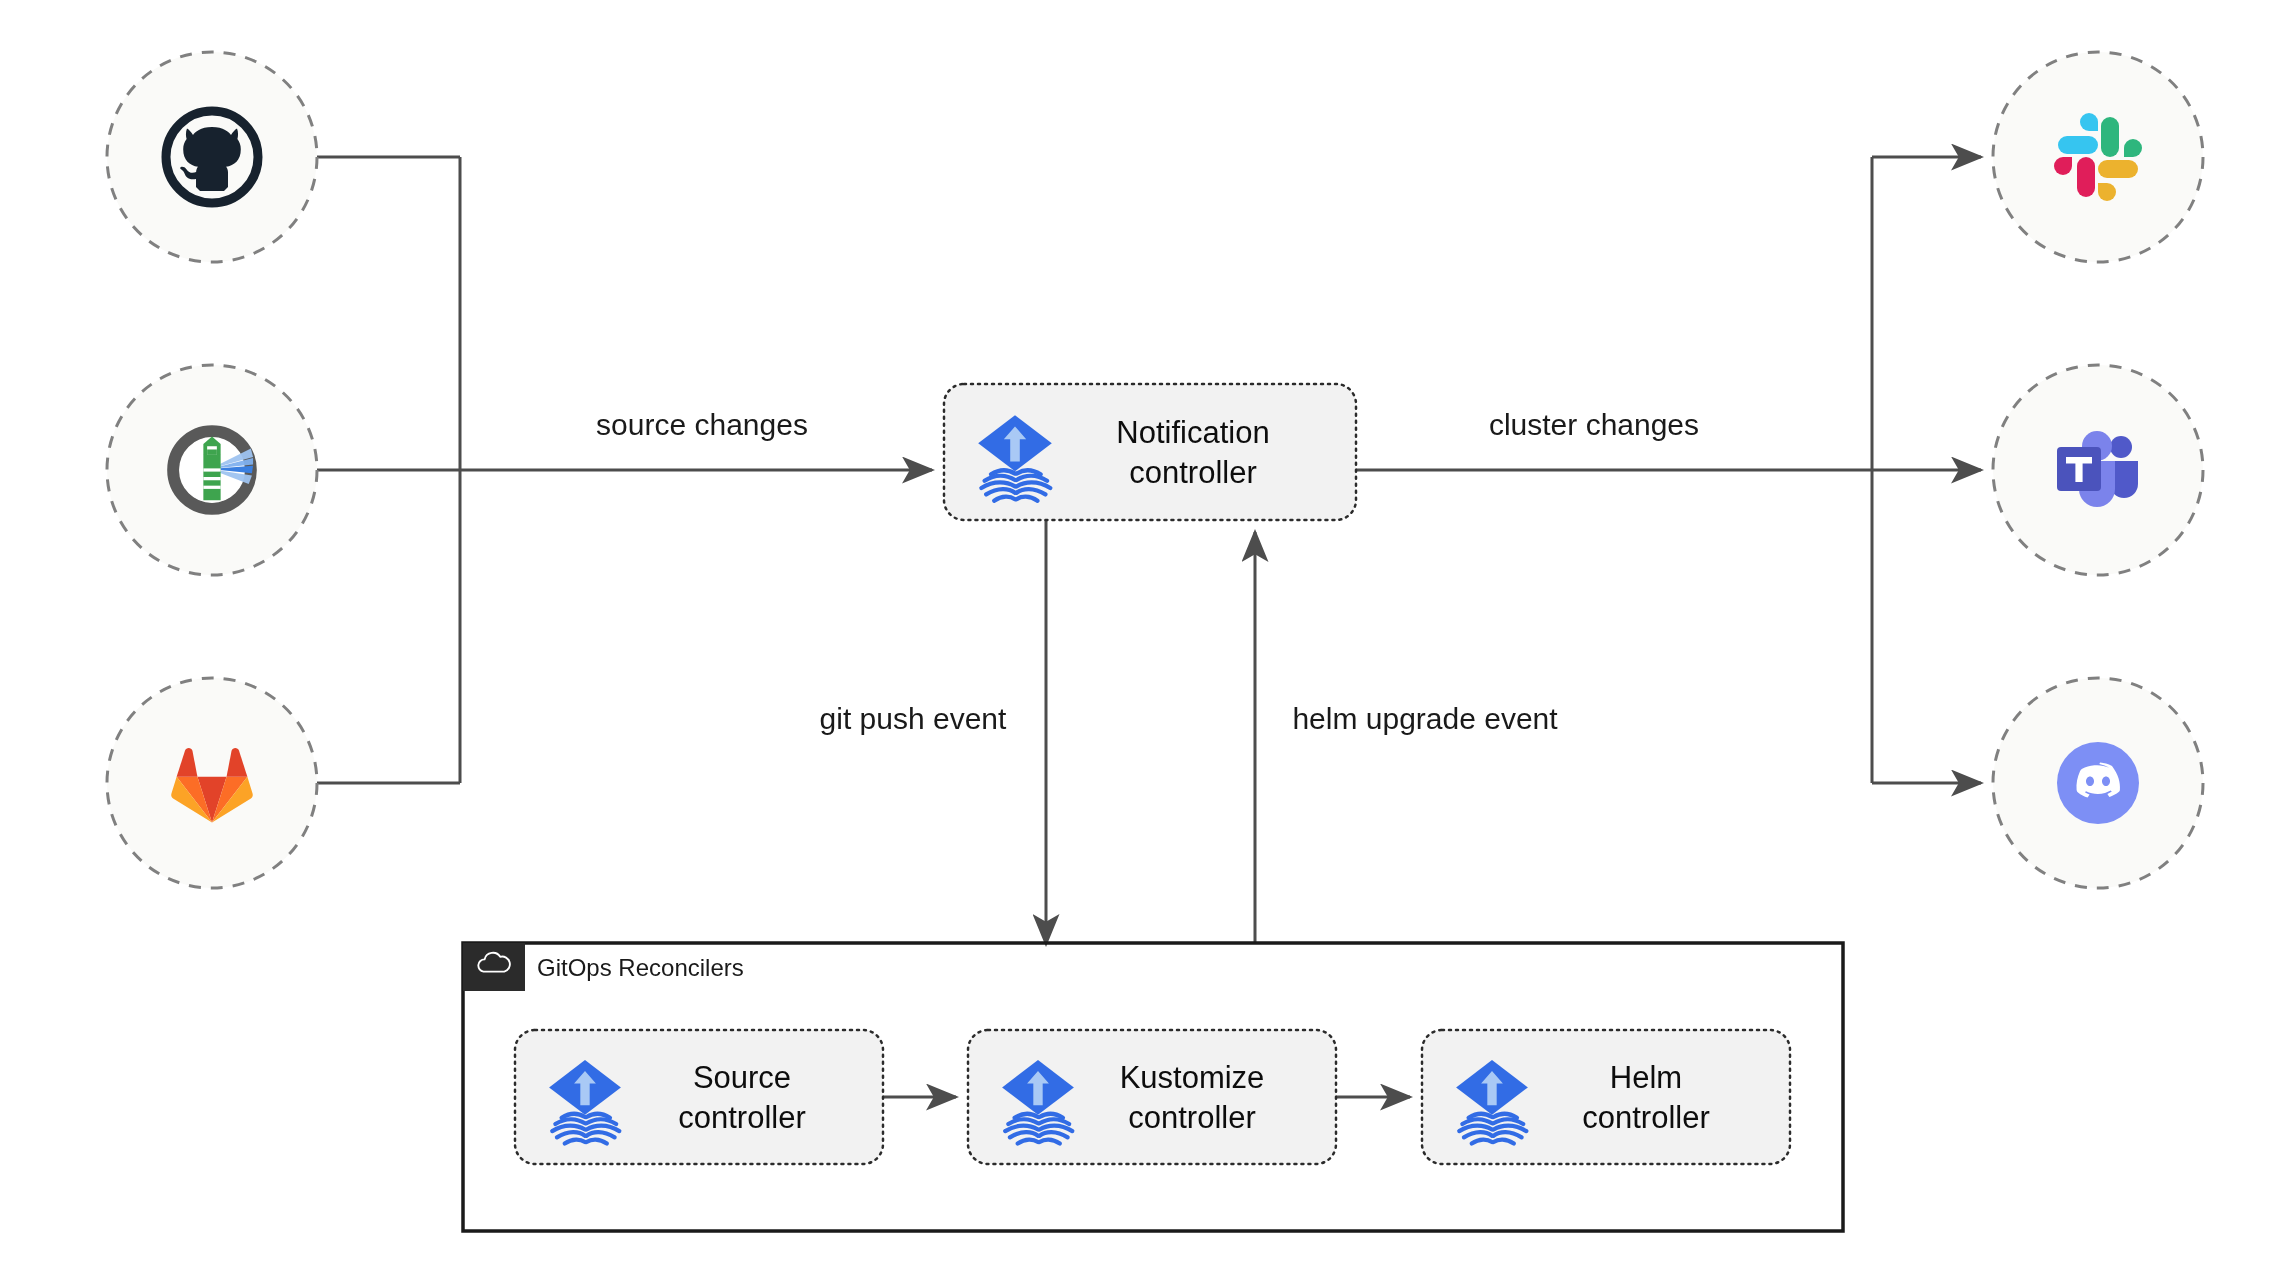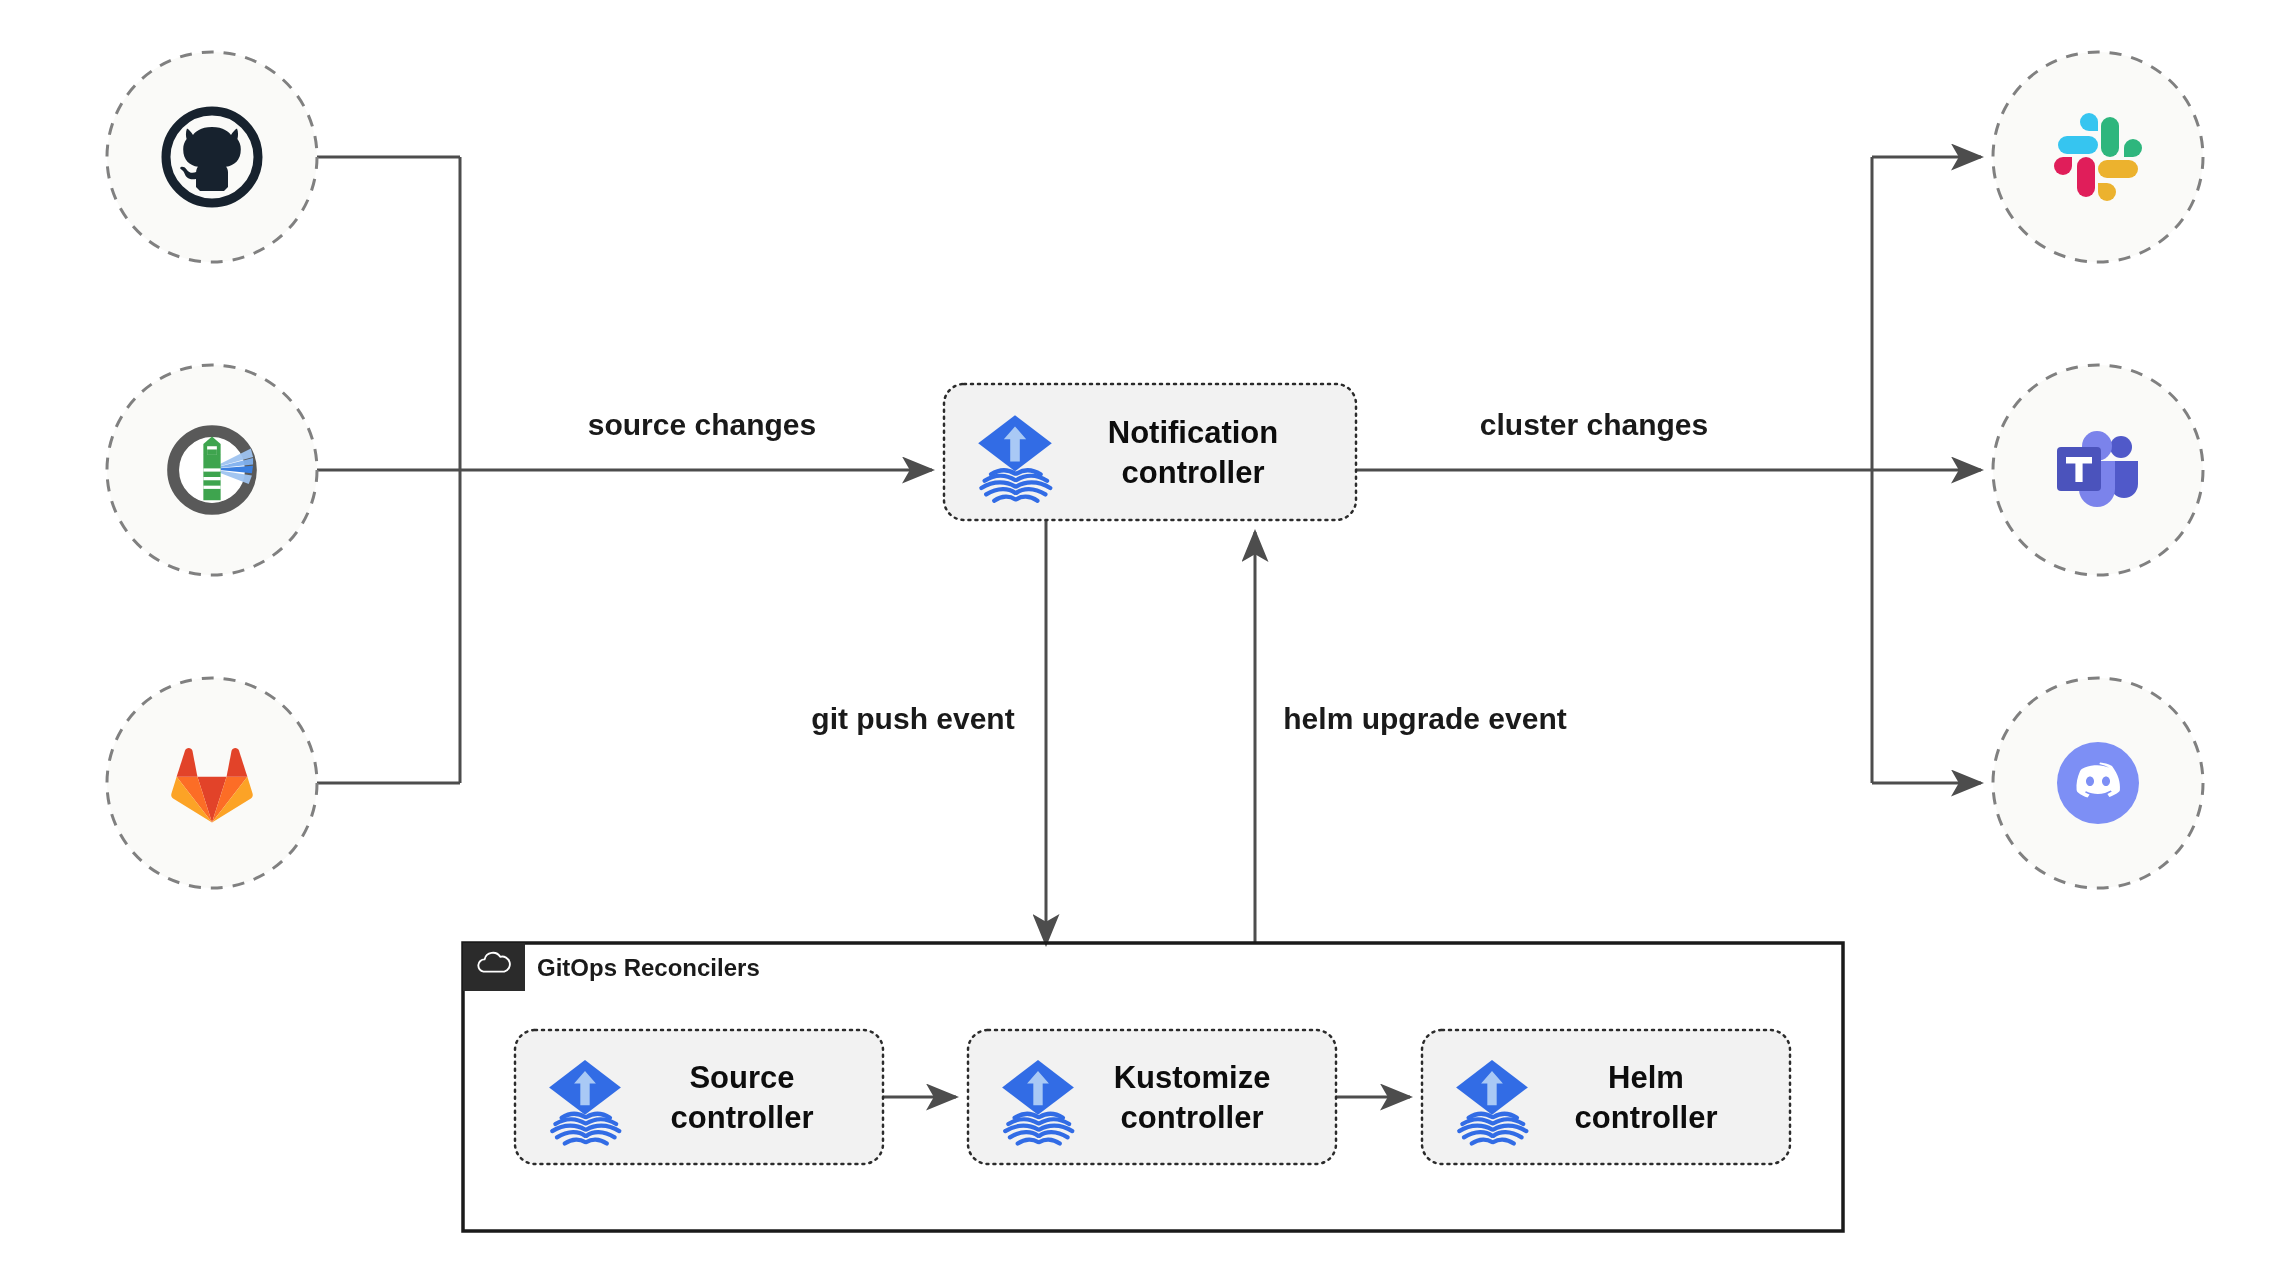--- a/index.html
+++ b/index.html
@@ -11,21 +11,20 @@
   body {
     width: 2292px;
     height: 1284px;
     font-family: "Liberation Sans", "DejaVu Sans", sans-serif;
     overflow: hidden;
   }
   #diagram-root {
     position: relative;
     width: 2292px;
     height: 1284px;
-    font-weight: bold;
   }
   svg.canvas {
     position: absolute;
     top: 0;
     left: 0;
     width: 2292px;
     height: 1284px;
   }
   .edge-line {
     fill: none;

